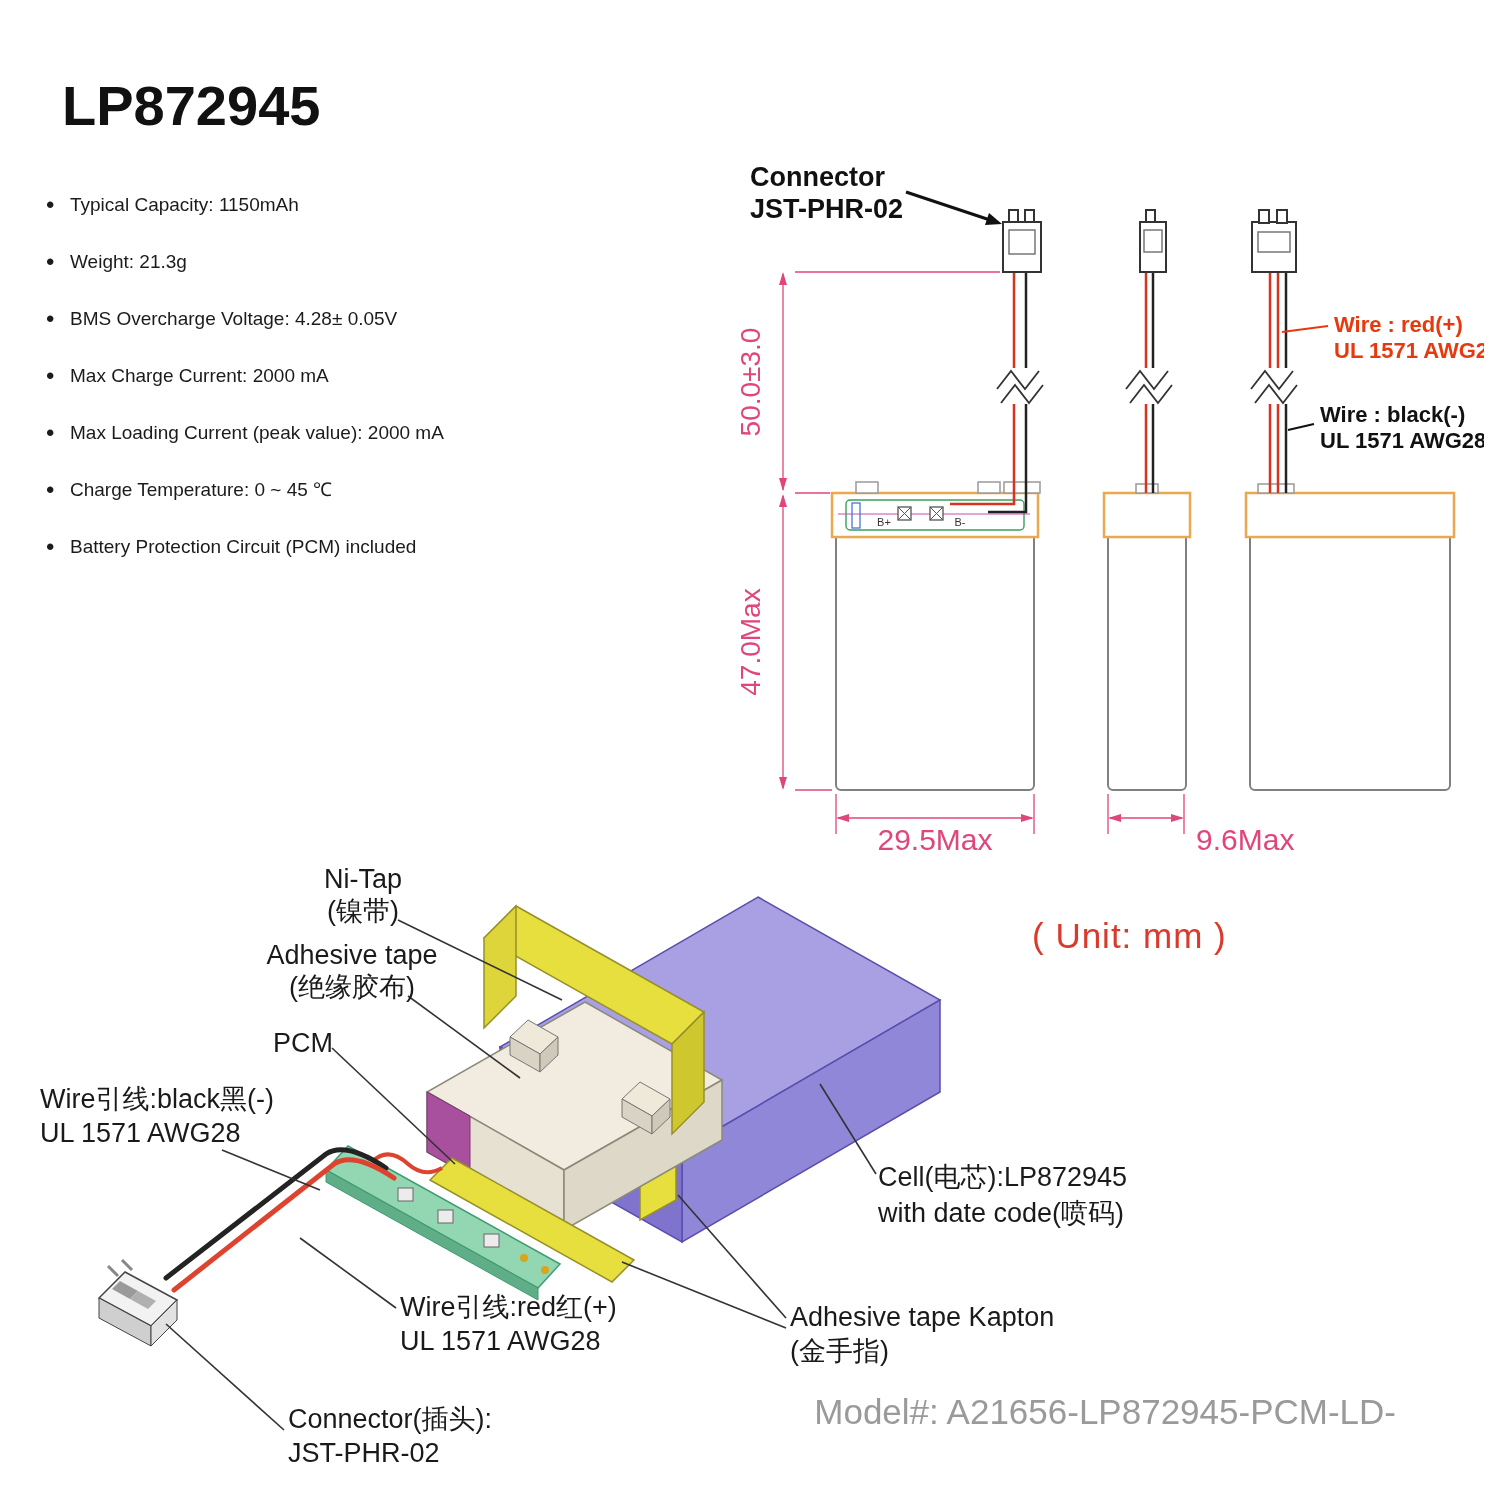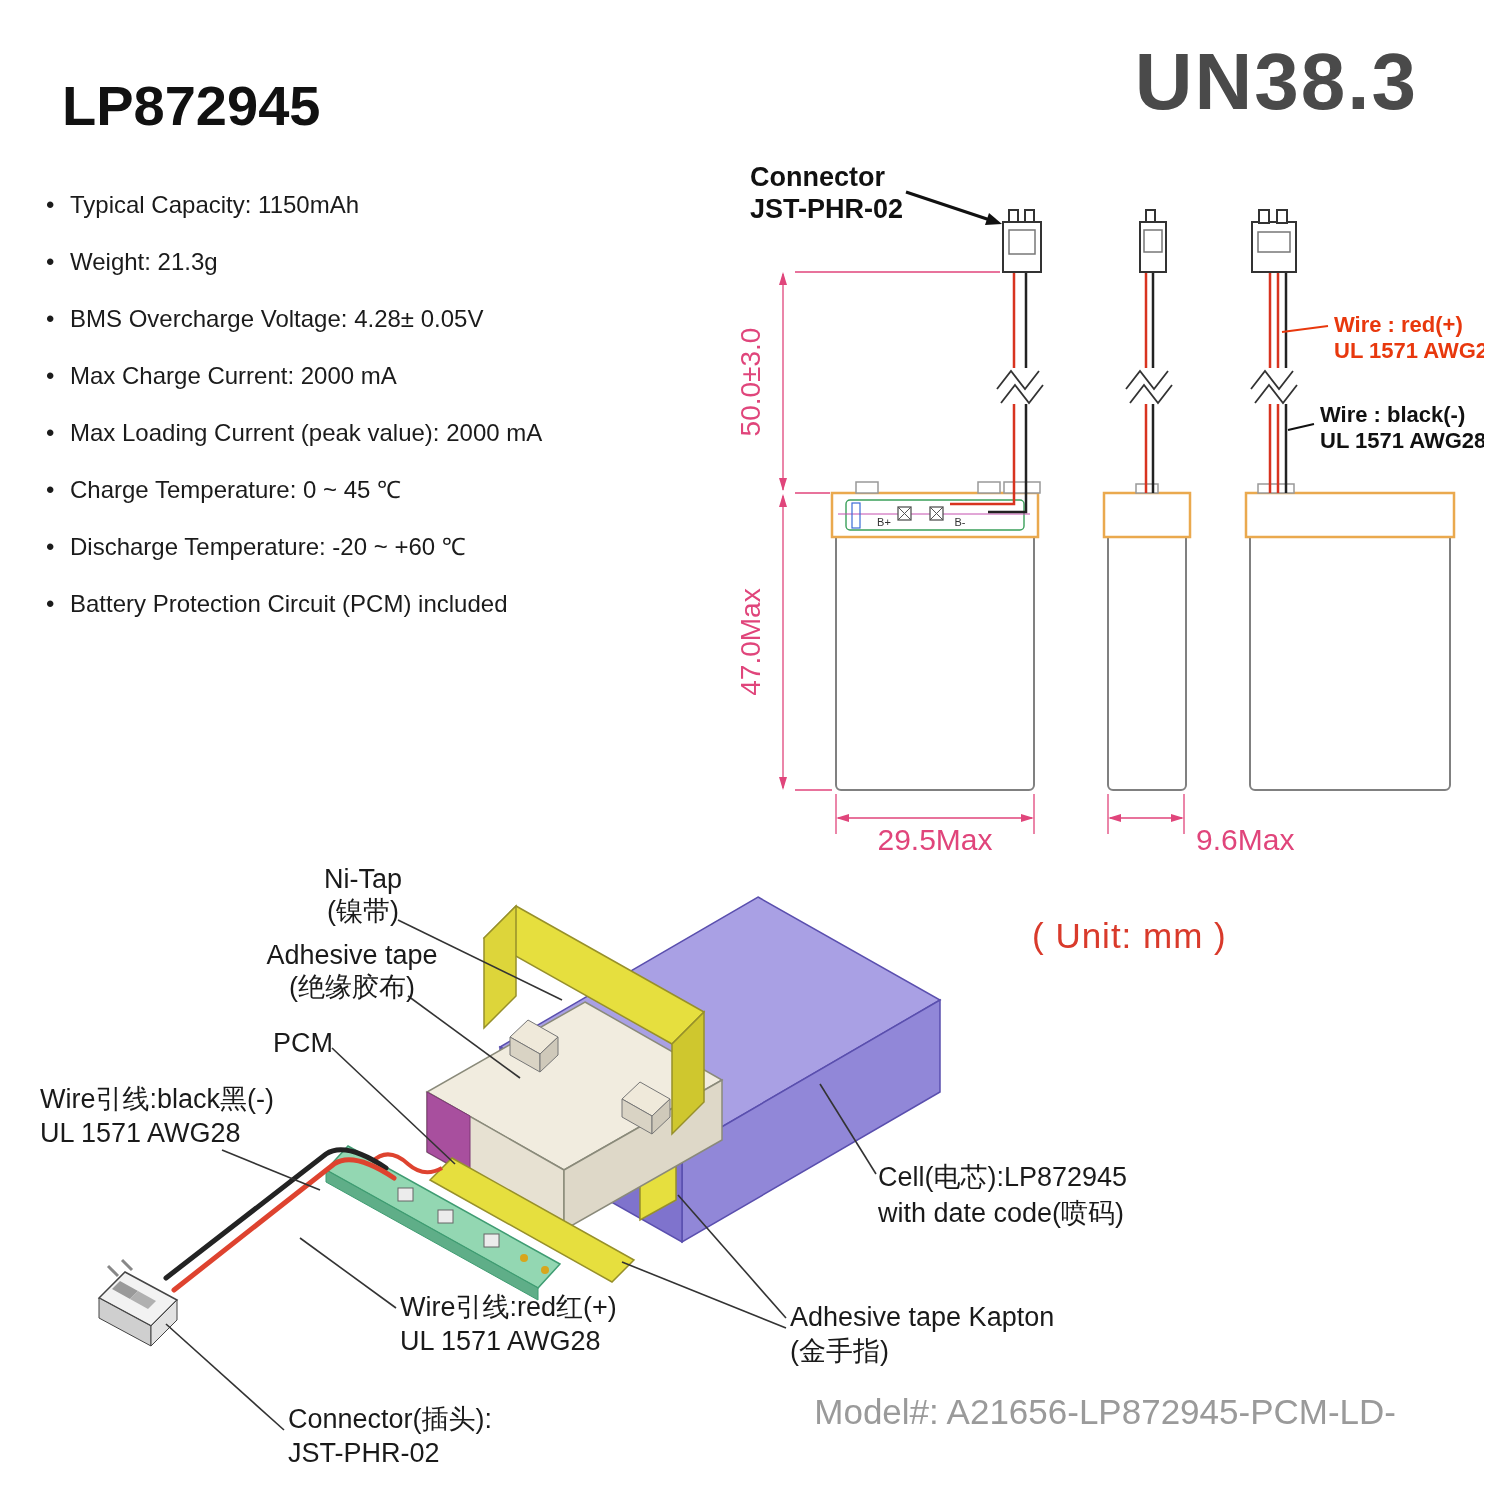--- a/index.html
+++ b/index.html
@@ -2,44 +2,42 @@
 <html><head>
 <meta charset="utf-8">
 <style>
   html,body{margin:0;padding:0;background:#fff;}
   .page{position:relative;width:1484px;height:1500px;background:#ffffff;overflow:hidden;
         font-family:"Liberation Sans",sans-serif;color:#1b1b1b;}
   .title{position:absolute;left:62px;top:78px;font-size:56px;font-weight:700;color:#111;line-height:1;}
   .cert{position:absolute;right:66px;top:42px;font-size:80px;font-weight:700;color:#4a4a4a;
         letter-spacing:2px;line-height:1;}
   .specs{position:absolute;left:46px;top:176px;margin:0;padding:0;list-style:none;}
-  .specs li{position:relative;height:57px;line-height:57px;font-size:24px;padding-left:24px;
+  .specs li{position:relative;height:57px;line-height:57px;font-size:19px;padding-left:24px;
         white-space:nowrap;color:#1b1b1b;}
   .specs li::before{content:"\2022";position:absolute;left:0;top:0;font-size:24px;color:#1b1b1b;}
   svg.art{position:absolute;left:0;top:0;width:1500px;height:1500px;}
   svg text{font-family:"Liberation Sans",sans-serif;}
   .unit-note{position:absolute;left:1032px;top:916px;font-size:35px;color:#d93a2b;letter-spacing:1px;}
   .model{position:absolute;right:88px;top:1392px;font-size:35px;color:#9a9a9a;}
 </style>
 </head>
 <body>
 
 <div class="page">
 
   <div class="title">LP872945</div>
-  <div class="cert">UN38.3</div>
 
   <ul class="specs">
     <li>Typical Capacity: 1150mAh</li>
     <li>Weight: 21.3g</li>
     <li>BMS Overcharge Voltage: 4.28± 0.05V</li>
     <li>Max Charge Current: 2000 mA</li>
     <li>Max Loading Current (peak value): 2000 mA</li>
     <li>Charge Temperature: 0 ~ 45 ℃</li>
-    <li>Discharge Temperature: -20 ~ +60 ℃</li>
     <li>Battery Protection Circuit (PCM) included</li>
   </ul>
 
   <svg class="art" viewBox="0 0 1500 1500">
 
     <g stroke="#e0457b" fill="none" stroke-width="1.3">
       <line x1="795" y1="272" x2="1000" y2="272"></line>
       <line x1="795" y1="493" x2="830" y2="493"></line>
       <line x1="795" y1="790" x2="832" y2="790"></line>
       <line x1="783" y1="274" x2="783" y2="490"></line>

